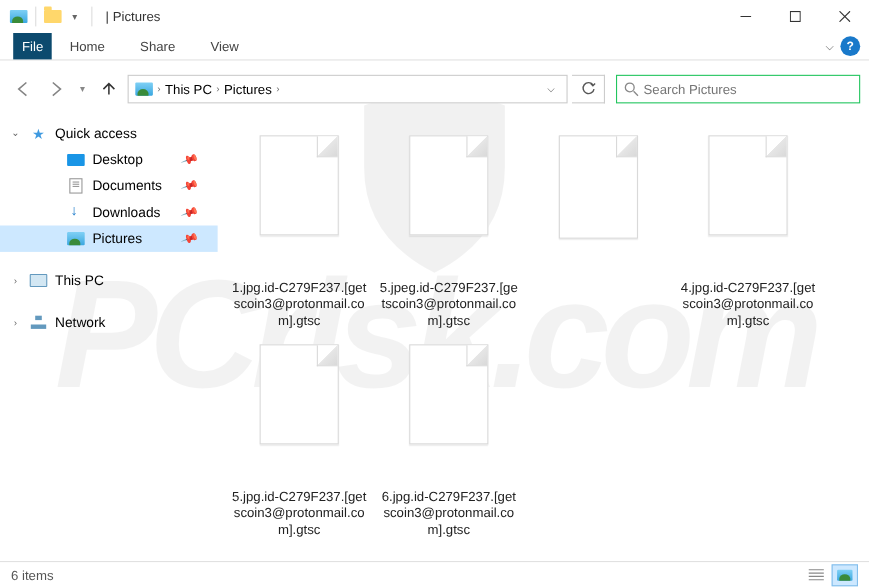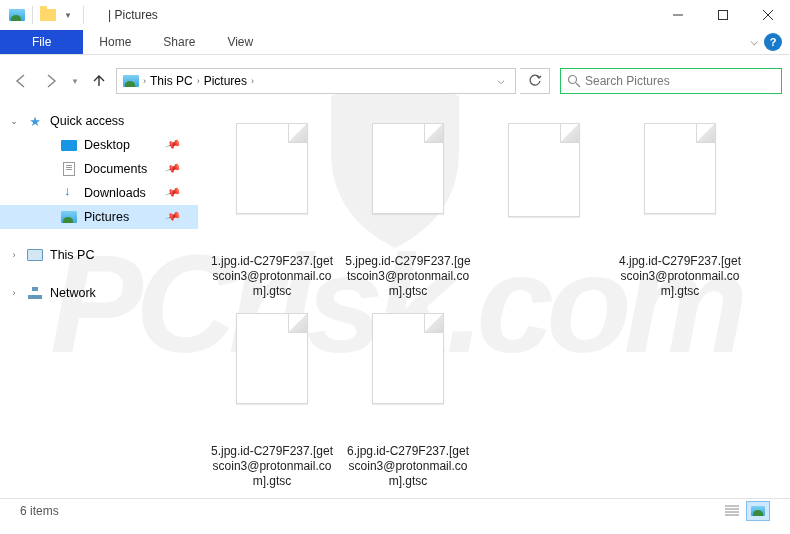--- a/index.html
+++ b/index.html
@@ -7,27 +7,27 @@
     
     
     .watermark { position: absolute; top: 57%; left: 50%; transform: translate(-50%, -50%); font-size: 140px; font-weight: bold; color: rgba(0,0,0,0.05); letter-spacing: -8px; z-index: 0; pointer-events: none; user-select: none; font-style: italic; }
     .watermark-shield { position: absolute; top: 30%; left: 50%; transform: translate(-50%, -50%); width: 160px; height: 200px; z-index: 0; opacity: 0.05; pointer-events: none; }
     
     
     .titlebar { height: 30px; display: flex; align-items: center; background: #fff; border-bottom: 0; position: relative; z-index: 2; }
     .titlebar-left { display: flex; align-items: center; padding-left: 8px; gap: 2px; }
     .titlebar-icon { width: 18px; height: 16px; display: inline-flex; align-items: center; justify-content: center; }
     .qat-sep { width: 1px; height: 18px; background: #ddd; margin: 0 4px; }
-    .titlebar-title { font-size: 12px; margin-left: 18px; color: #333; }
+    .titlebar-title { font-size: 12px; margin-left: 6px; color: #333; }
     .titlebar-right { margin-left: auto; display: flex; }
     .titlebar-btn { width: 45px; height: 30px; display: flex; align-items: center; justify-content: center; }
     
     
     .ribbon { height: 25px; display: flex; align-items: stretch; background: #fff; position: relative; z-index: 2; border-bottom: 1px solid #e1e1e1; }
-    .file-tab { background: #1d4ed8; color: #fff; padding: 0 32px; display: flex; align-items: center; font-size: 12px; }
+    .file-tab { background: #0c4a6e; color: #fff; padding: 0 8px; display: flex; align-items: center; font-size: 12px; margin-left: 12px; }
     .ribbon-tab { padding: 0 16px; display: flex; align-items: center; font-size: 12px; color: #444; }
     .ribbon-right { margin-left: auto; display: flex; align-items: center; padding-right: 8px; gap: 6px; }
     .help-icon { width: 18px; height: 18px; border-radius: 50%; background: #1979ca; color: #fff; display: flex; align-items: center; justify-content: center; font-size: 11px; font-weight: bold; }
     
     
     .addressrow { height: 36px; margin: 8px 8px 4px 8px; display: flex; align-items: center; gap: 4px; position: relative; z-index: 2; }
     .nav-btn { width: 26px; height: 26px; display: flex; align-items: center; justify-content: center; color: #848484; }
     .nav-btn.enabled { color: #333; }
     .addressbar { flex: 1; height: 26px; border: 1px solid #ccc; display: flex; align-items: center; padding: 0 2px; font-size: 12px; background: #fff; }
     .addressbar .seg { display: flex; align-items: center; gap: 2px; padding: 0 4px; }
@@ -50,21 +50,21 @@
     .nav-icon { width: 18px; height: 16px; display: inline-flex; align-items: center; justify-content: center; }
     .pin { margin-left: auto; margin-right: 18px; color: #7a7a7a; font-size: 11px; transform: rotate(25deg); }
     
     .filepane { flex: 1; padding: 10px 6px; display: flex; flex-wrap: wrap; align-content: flex-start; gap: 0; }
     .file-item { width: 136px; height: 190px; display: flex; flex-direction: column; align-items: center; padding: 4px; text-align: center; font-size: 12px; }
     .file-thumb { width: 72px; height: 94px; background: #fff; border: 1px solid #d9d9d9; box-shadow: 0 1px 1px rgba(0,0,0,0.08); margin-top: 6px; margin-bottom: 8px; position: relative; }
     .file-thumb::before { content: ""; position: absolute; top: 0; right: 0; width: 18px; height: 18px; background: linear-gradient(135deg, #fff 48%, #e6e6e6 50%, #d9d9d9 100%); border-left: 1px solid #d9d9d9; border-bottom: 1px solid #d9d9d9; }
     .file-label { width: 100%; word-break: break-all; line-height: 1.25; color: #222; margin-top: 32px; }
     
     
-    .statusbar { position: absolute; bottom: 12px; left: 0; right: 0; height: 24px; border-top: 1px solid #e1e1e1; display: flex; align-items: center; font-size: 12px; padding: 0 20px; background: #fff; z-index: 2; }
+    .statusbar { position: absolute; bottom: 0; left: 0; right: 0; height: 24px; border-top: 1px solid #e1e1e1; display: flex; align-items: center; font-size: 12px; padding: 0 10px; background: #fff; z-index: 2; }
     .status-text { color: #555; }
     .status-right { margin-left: auto; display: flex; gap: 2px; }
     .view-btn { width: 24px; height: 20px; border: 1px solid transparent; display: flex; align-items: center; justify-content: center; }
     .view-btn.active { border: 1px solid #83beec; background: #cde8ff; }
     
     
     .ico-folder { width: 16px; height: 12px; background: #ffd76b; border-radius: 1px; position: relative; }
     .ico-folder::before { content: ""; position: absolute; top: -3px; left: 0; width: 7px; height: 3px; background: #ffd76b; border-radius: 1px 1px 0 0; }
     .ico-photo { width: 16px; height: 12px; background: linear-gradient(#7fd0f5,#3aa7e0); border-radius: 1px; position: relative; overflow: hidden; }
     .ico-photo::after { content: ""; position: absolute; bottom: -2px; left: 2px; width: 10px; height: 8px; background: #3a8b3a; border-radius: 50% 50% 0 0; }

